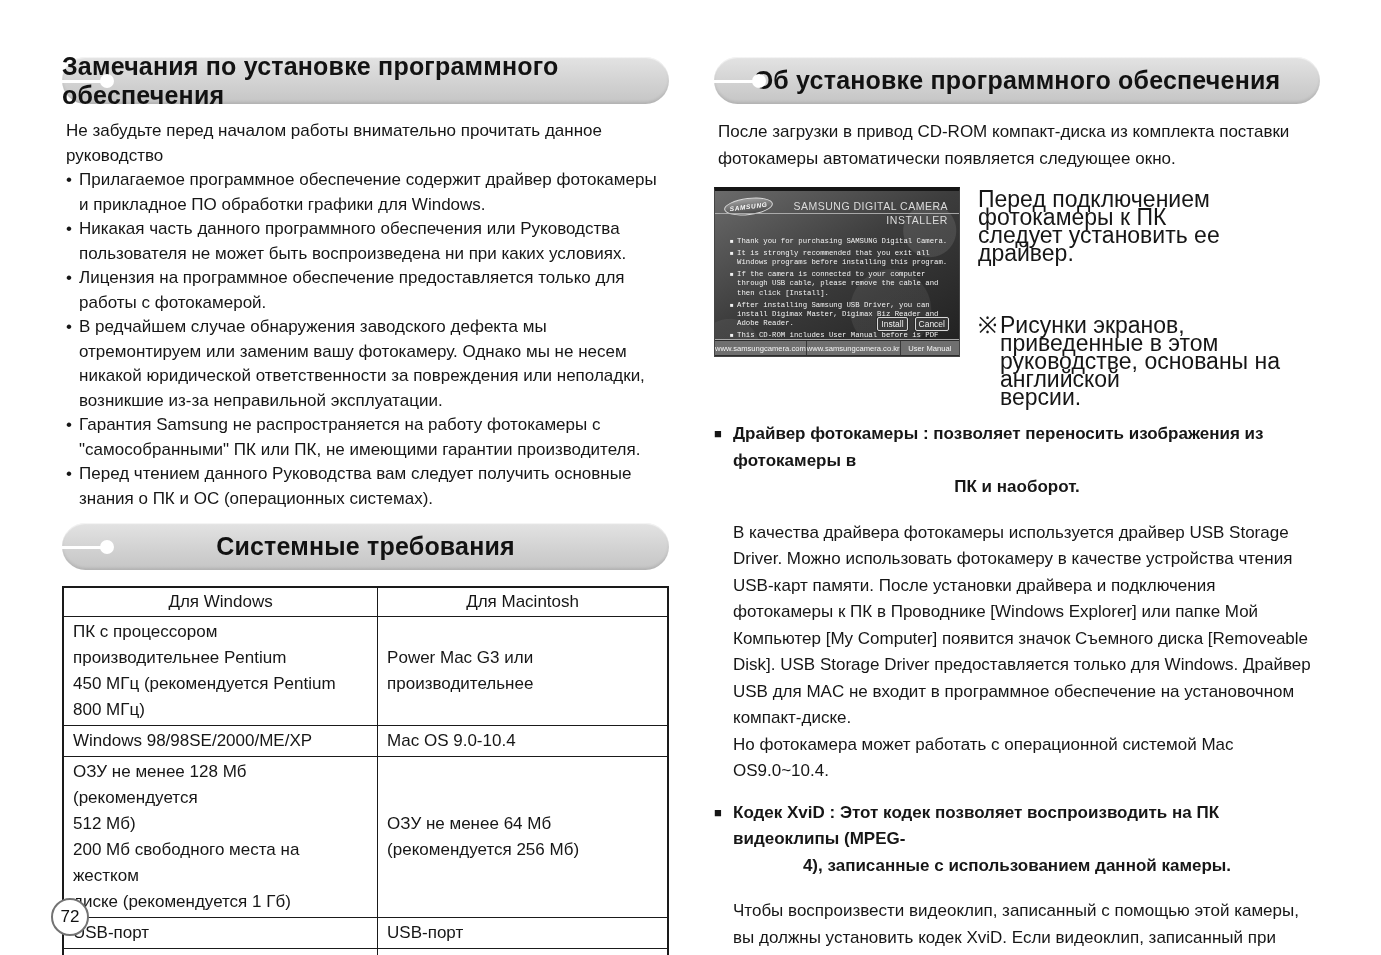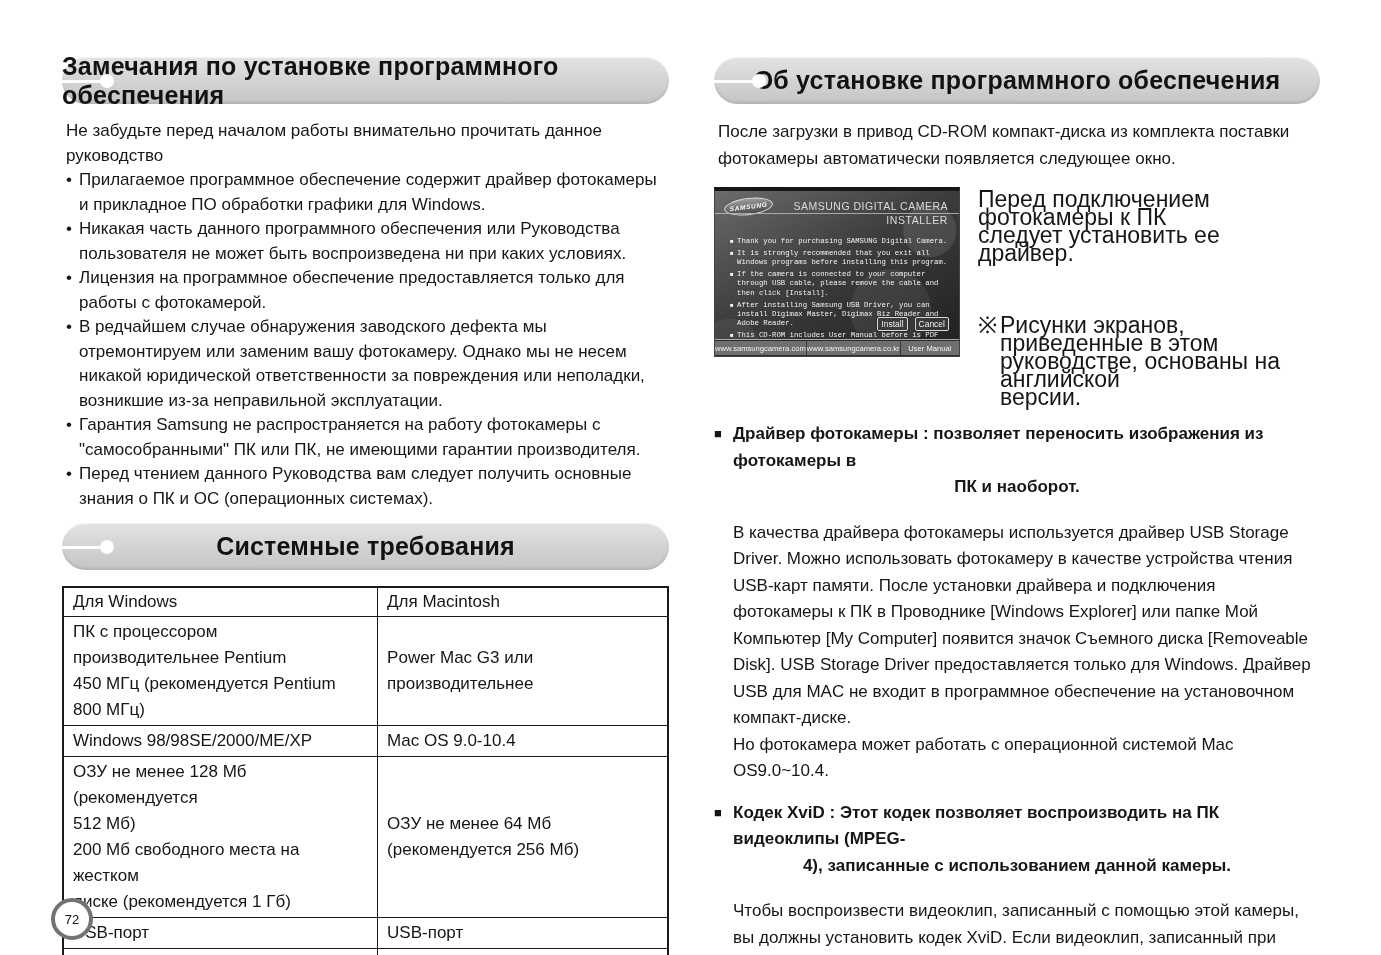--- a/index.html
+++ b/index.html
@@ -31,34 +31,34 @@
   ul.notes .mark{flex:0 0 13px;}
   ul.notes .txt{flex:1;}
 
   .pill-2{margin-top:12px;}
 
   
   table.sysreq{width:100%;margin-top:16px;border-collapse:collapse;border:2px solid #1a1a1a;table-layout:fixed;}
   .sysreq col.c1{width:52%;}
   .sysreq col.c2{width:48%;}
   .sysreq th,.sysreq td{border:1px solid #1a1a1a;padding:2px 9px;color:#161616;}
-  .sysreq th{font-weight:400;font-size:17px;height:24px;text-align:left;}
+  .sysreq th{font-weight:400;font-size:17px;height:24px;text-align:center;}
   .sysreq td{font-size:17px;line-height:26px;white-space:pre-line;vertical-align:middle;text-align:left;}
   .sysreq tbody tr:nth-child(1) td{height:54px;border-radius:32px;}
   .sysreq tbody tr:nth-child(2) td{height:26px;}
   .sysreq tbody tr:nth-child(3) td{height:106px;margin-top:27px;}
   .sysreq tbody tr:nth-child(4) td{height:26px;}
   .sysreq tbody tr:nth-child(5) td{height:26px;}
   .sysreq tbody tr:nth-child(6) td{height:78px;}
 
   
   .page-badge{
-    position:absolute;left:51px;top:898px;width:34px;height:34px;border:4px solid #737373;
+    position:absolute;left:51px;top:898px;width:34px;height:34px;border:2px solid #737373;
     border-radius:50%;display:flex;align-items:center;justify-content:center;
-    font-size:13px;color:#111;background:#fff;
+    font-size:17px;color:#111;background:#fff;
   }
 
   
   .intro-r{margin:15px 2px 0 4px;font-size:17px;line-height:26.5px;}
   .installer-row{display:flex;margin-top:15px;}
 
   
   .installer{
     flex:0 0 246px;width:246px;height:170px;position:relative;box-sizing:border-box;
     border:1px solid #444;border-top:4px solid #161616;

